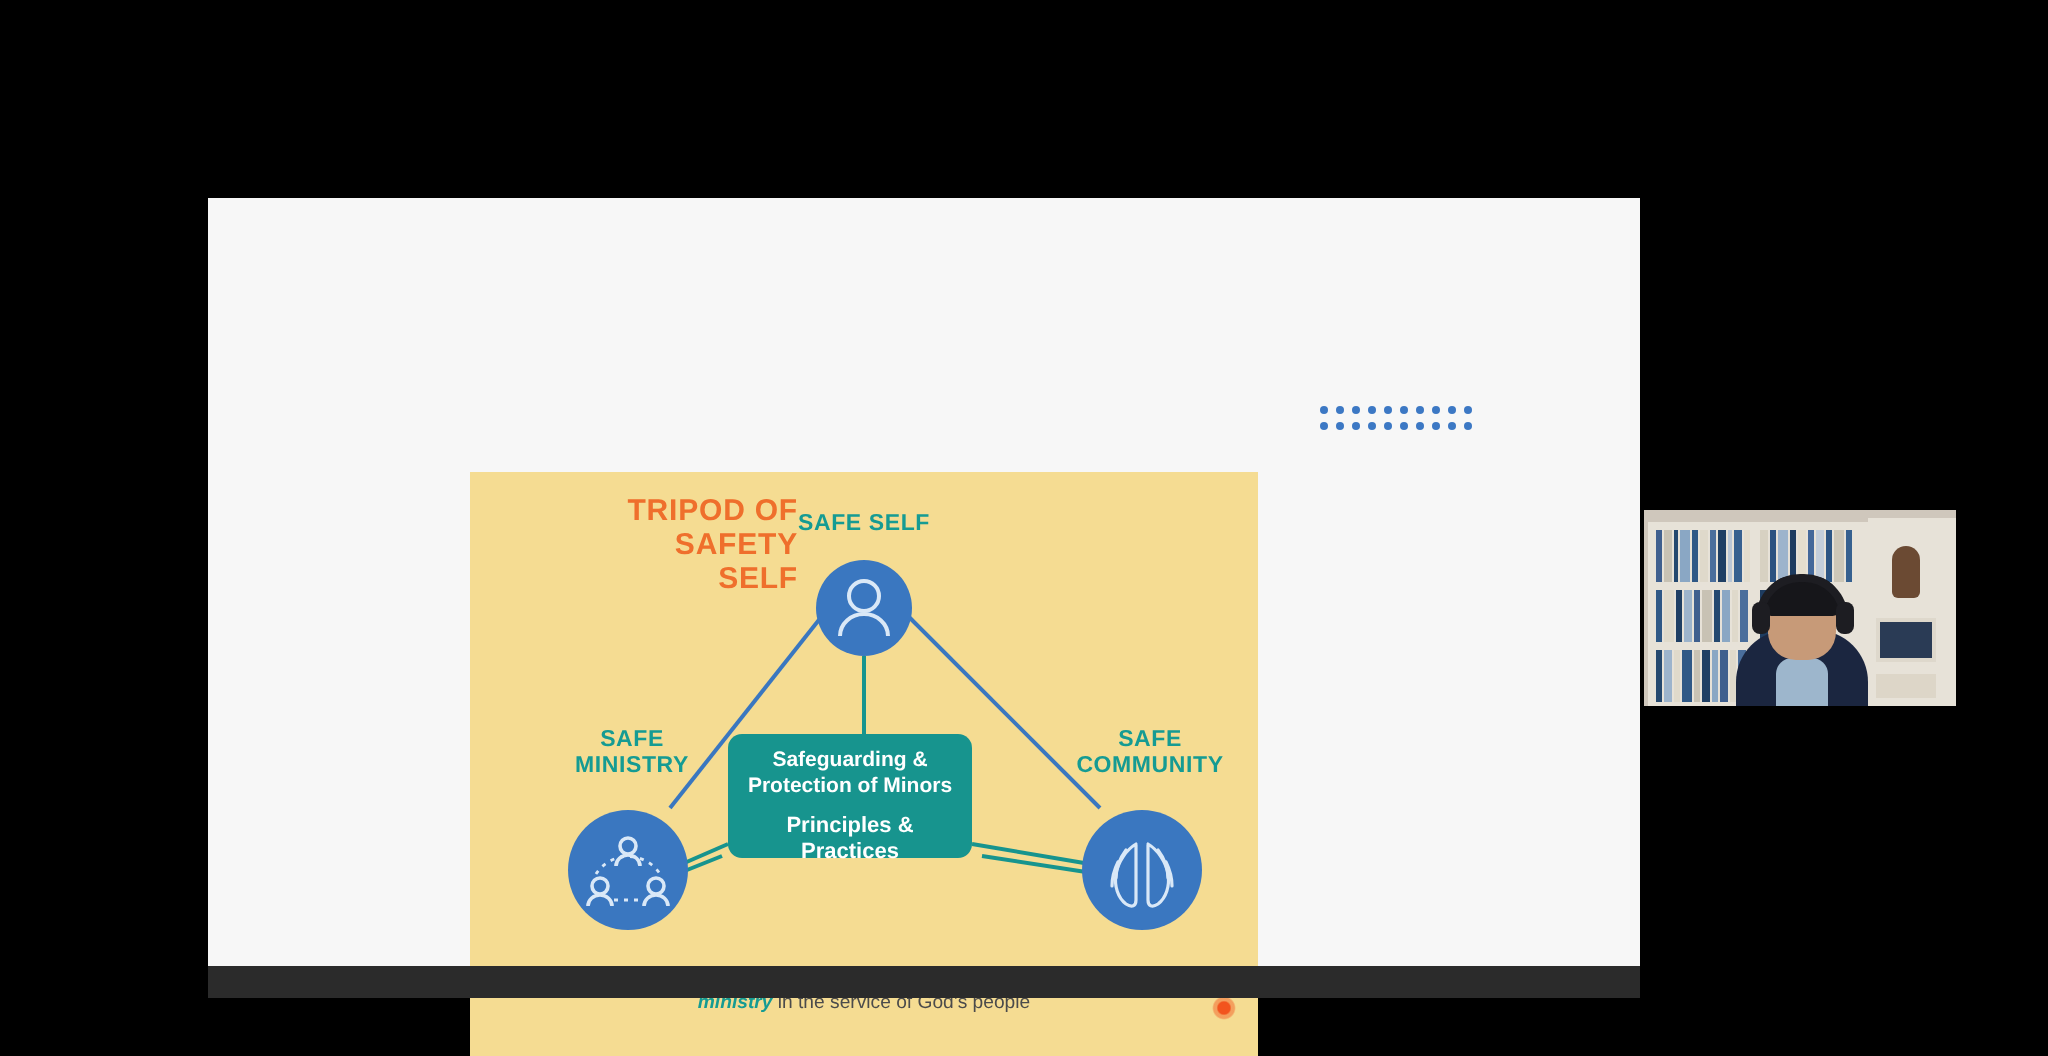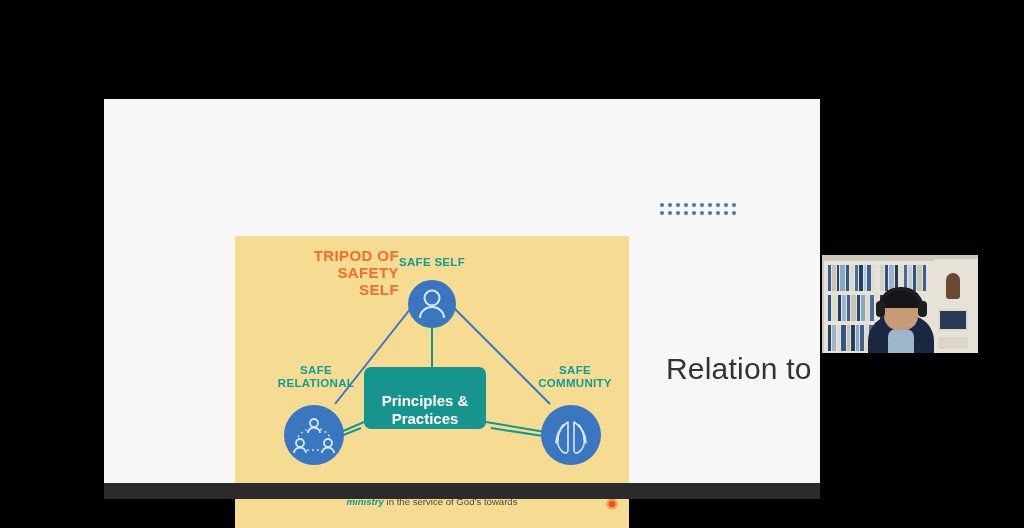--- a/index.html
+++ b/index.html
@@ -105,21 +105,21 @@
     background: #17948e;
     border-radius: 7px;
     color: #ffffff;
     text-align: center;
     padding: 7px 6px 0 6px;
   }
   #center-card .line1 {
     font-size: 10.5px; font-weight: 700; line-height: 1.2;
   }
   #center-card .line2 {
-    font-size: 15px; font-weight: 600; line-height: 1.2; margin-top: 18px;
+    font-size: 11px; font-weight: 600; line-height: 1.2; margin-top: 8px;
   }
 
   
   #caption {
     position: absolute; left: 18px; top: 245px;
     width: 358px;
     text-align: center;
     font-size: 9.6px;
     line-height: 1.5;
     color: #4b4b4b;
@@ -216,21 +216,20 @@
         <i style="background: rgb(60, 120, 196);"></i>
         <i style="background: rgb(60, 120, 196);"></i>
         <i style="background: rgb(60, 120, 196);"></i>
         <i style="background: rgb(60, 120, 196);"></i>
         <i style="background: rgb(60, 120, 196);"></i>
         <i style="background: rgb(60, 120, 196);"></i>
         <i style="background: rgb(60, 120, 196);"></i>
       </div>
 
     <div id="slide-title">
-      <div>Relation to</div>
     </div>
 
     <div id="infographic">
 
       <svg id="connectors" viewBox="0 0 394 318" preserveAspectRatio="none">
 
         <line x1="176" y1="72" x2="100" y2="168" stroke="#3a77c0" stroke-width="2"></line>
         <line x1="219" y1="72" x2="315" y2="168" stroke="#3a77c0" stroke-width="2"></line>
 
         <line x1="197" y1="92" x2="197" y2="131" stroke="#17948e" stroke-width="2"></line>
@@ -255,21 +254,21 @@
           <svg viewBox="0 0 48 48" width="48" height="48">
             <circle cx="24" cy="18" r="7.5" fill="none" stroke="#d9e8f7" stroke-width="2"></circle>
             <path d="M12 38 a12 11 0 0 1 24 0" fill="none" stroke="#d9e8f7" stroke-width="2"></path>
           </svg>
         </div>
       </div>
 
       <div class="node" id="node-community">
         <div class="caption">
           <span>SAFE</span>
-          <span>RELATIONAL</span>
+          <span>MINISTRY</span>
         </div>
         <div class="bubble">
           <svg viewBox="0 0 60 60" width="60" height="60">
             <g fill="none" stroke="#d9e8f7" stroke-width="1.8">
               <circle cx="30" cy="18" r="4"></circle>
               <path d="M24 28 a6 5.5 0 0 1 12 0"></path>
               <circle cx="16" cy="38" r="4"></circle>
               <path d="M10 48 a6 5.5 0 0 1 12 0"></path>
               <circle cx="44" cy="38" r="4"></circle>
               <path d="M38 48 a6 5.5 0 0 1 12 0"></path>
@@ -295,25 +294,26 @@
               <path d="M18 26 c-2 4 -3 8 -3 12"></path>
               <path d="M33 17 c5 3 9 9 10 15 c1 6 -1 12 -5 15 c-3 2 -5 1 -5 -2 l0 -28"></path>
               <path d="M38 20 c3 4 5 9 5 14"></path>
               <path d="M42 26 c2 4 3 8 3 12"></path>
             </g>
           </svg>
         </div>
       </div>
 
       <div id="center-card">
+        <div class="line1">Safeguarding &amp; Protection of Minors</div>
         <div class="line2">Principles &amp; Practices</div>
       </div>
 
       <div id="caption">
-        <span>Safeguarding assumes a </span><b>safe self</b><span> lived out in a </span><b>safe community</b><span> towards a </span><b>safe ministry</b><span> in the service of God’s towards</span>
+        <span>Safeguarding assumes a </span><b>safe self</b><span> lived out in a </span><b>safe community</b><span> towards a </span><b>safe ministry</b><span> in the service of God’s people</span>
       </div>
 
       <div id="sunburst"></div>
 
     </div>
   </div>
 
   <div id="slide-bottom-bar"></div>
 
   <div id="webcam">

